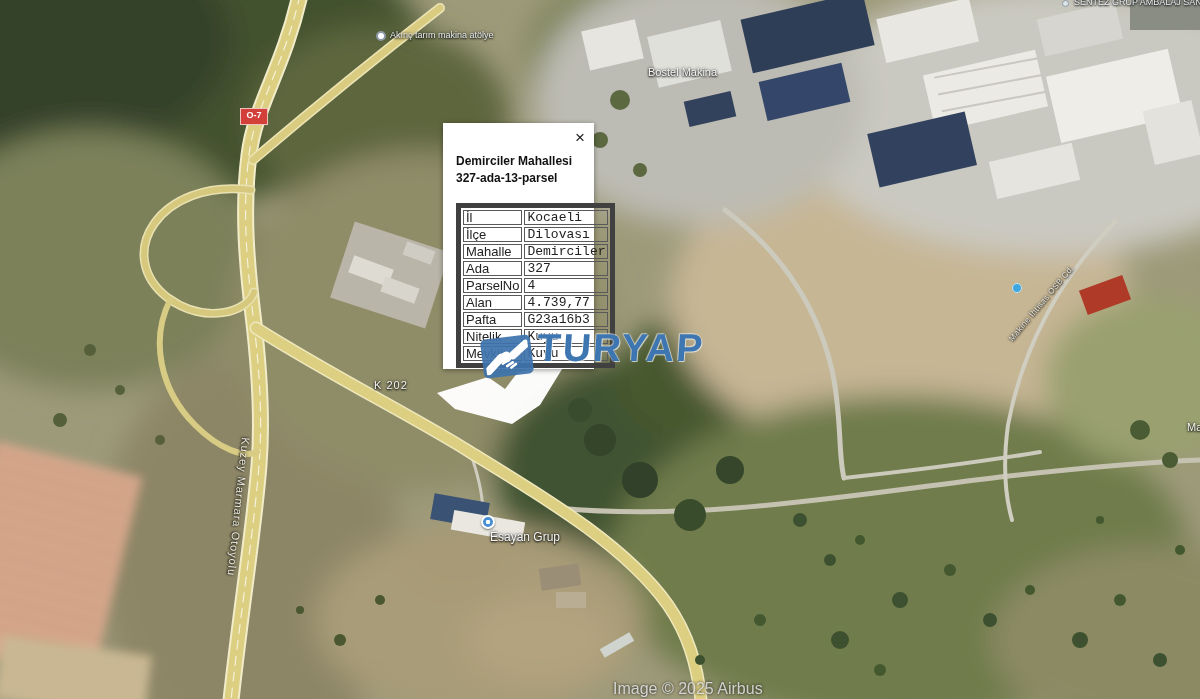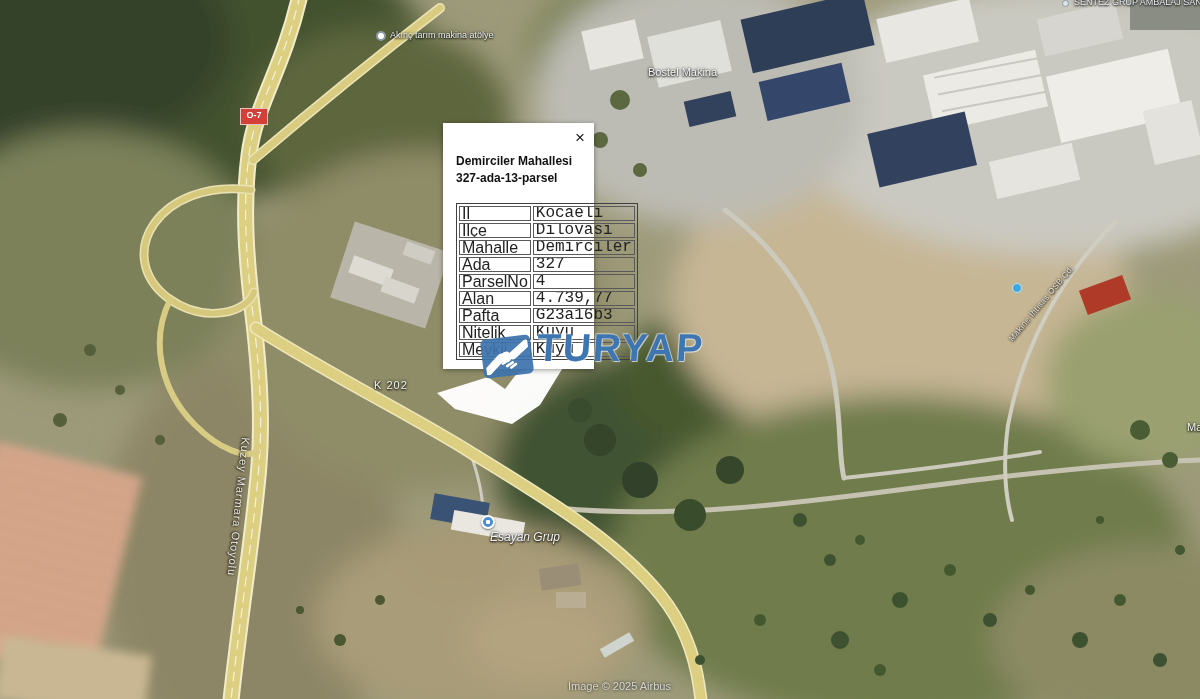--- a/index.html
+++ b/index.html
@@ -41,38 +41,38 @@
   .arrow-svg{position:absolute;left:430px;top:355px;z-index:3;}
 
   
   .popup{position:absolute;left:443px;top:123px;width:151px;height:246px;
     background:#fff;z-index:4;box-shadow:0 1px 5px rgba(0,0,0,.4);}
   .popup-close{position:absolute;top:6px;right:9px;font-size:17px;line-height:1;
     color:#1a1a1a;cursor:pointer;}
   .popup-title{margin:30px 6px 16px 13px;font-size:12px;font-weight:bold;color:#111;
     line-height:17px;}
   .ptable{margin:9px 0 0 13px;border-collapse:separate;border-spacing:2px;
-    border:1px solid #404040;font-size:16px;color:#222;}
+    border:5px solid #404040;font-size:13px;color:#222;}
   .ptable td{border:1px solid #595959;padding:0 2px;height:13px;line-height:13px;
     white-space:nowrap;overflow:hidden;}
   .ptable td.lbl{width:42px;}
   .ptable td.val{width:50px;font-family:Liberation Mono, monospace;}
 
   
   .wm-box{position:absolute;left:482px;top:337px;width:50px;height:39px;
     background:rgba(62,115,172,.93);border-radius:5px;transform:rotate(-7deg);
     z-index:5;display:flex;align-items:center;justify-content:center;}
   .wm-text{position:absolute;left:537px;top:326px;z-index:5;font-size:39px;
     font-weight:bold;letter-spacing:2px;transform:skewX(-4deg);
     color:rgba(44,106,170,.92);
     text-shadow:0 0 2px rgba(255,255,255,.9),1px 1px 0 rgba(255,255,255,.55),
       -1px -1px 0 rgba(255,255,255,.4);}
 
   
-  .attribution{position:absolute;left:568px;top:680px;z-index:2;font-size:11px;
+  .attribution{position:absolute;left:613px;top:680px;z-index:2;font-size:16px;
     color:rgba(232,232,232,.85);text-shadow:0 0 3px rgba(0,0,0,.9);}
 </style>
 </head>
 <body>
 
 <div class="stage">
 
   <svg class="terrain" width="1200" height="699" viewBox="0 0 1200 699">
     <defs>
       <filter id="b14" x="-40%" y="-40%" width="180%" height="180%">
@@ -208,21 +208,21 @@
 
   <div class="shield">O-7</div>
 
   <div class="map-label" style="left:374px;top:379px;letter-spacing:1px;">K 202</div>
 
   <div class="map-label rot-hwy">Kuzey Marmara Otoyolu</div>
 
   <div class="map-label rot-osb">Makine İhtisas OSB Cd.</div>
 
   <span class="marker m-esayan"></span>
-  <div class="map-label lbl-poi" style="left:490px;top:530px;font-style:italic;">Esayan Grup</div>
+  <div class="map-label lbl-poi" style="left:490px;top:530px;">Esayan Grup</div>
 
   <span class="marker m-bluedot"></span>
 
   <div class="map-label edge-clip">Mak</div>
 
   <div class="attribution">Image © 2025 Airbus</div>
 
   <svg class="arrow-svg" width="145" height="80" viewBox="0 0 145 80">
     <polygon points="7,38 58,22 75,34 88,17 137,6 110,50 82,69 25,54" fill="rgba(255,255,255,.97)"></polygon>
   </svg>

